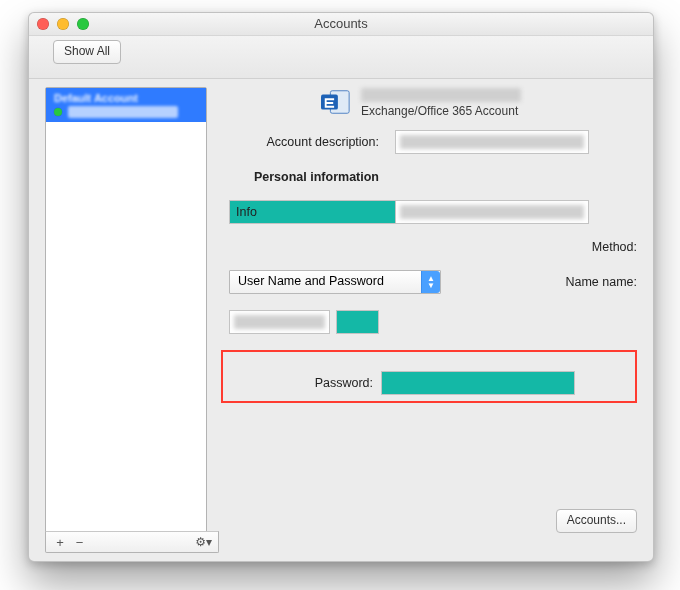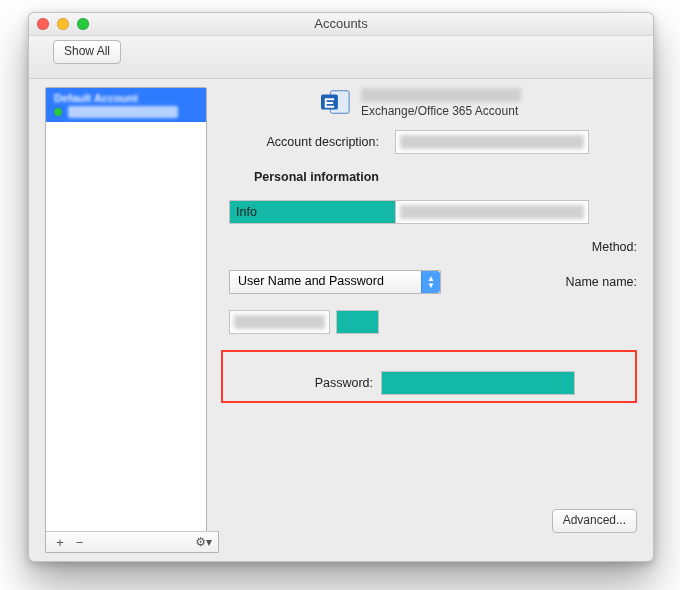--- a/index.html
+++ b/index.html
@@ -125,18 +125,18 @@
           <div class="inp" style="width:44px;"></div>
         </div>
 
         <div class="pw-row">
           <div class="lab">Password:</div>
           <div><input type="password" class="inp" value="" style=""></div>
         </div>
       </div>
 
       <div class="advanced">
-        <div class="btn">Advanced...</div>
+        <div class="btn">Accounts...</div>
       </div>
     </div>
 
   </div>
 </div>
 
 </body></html>

